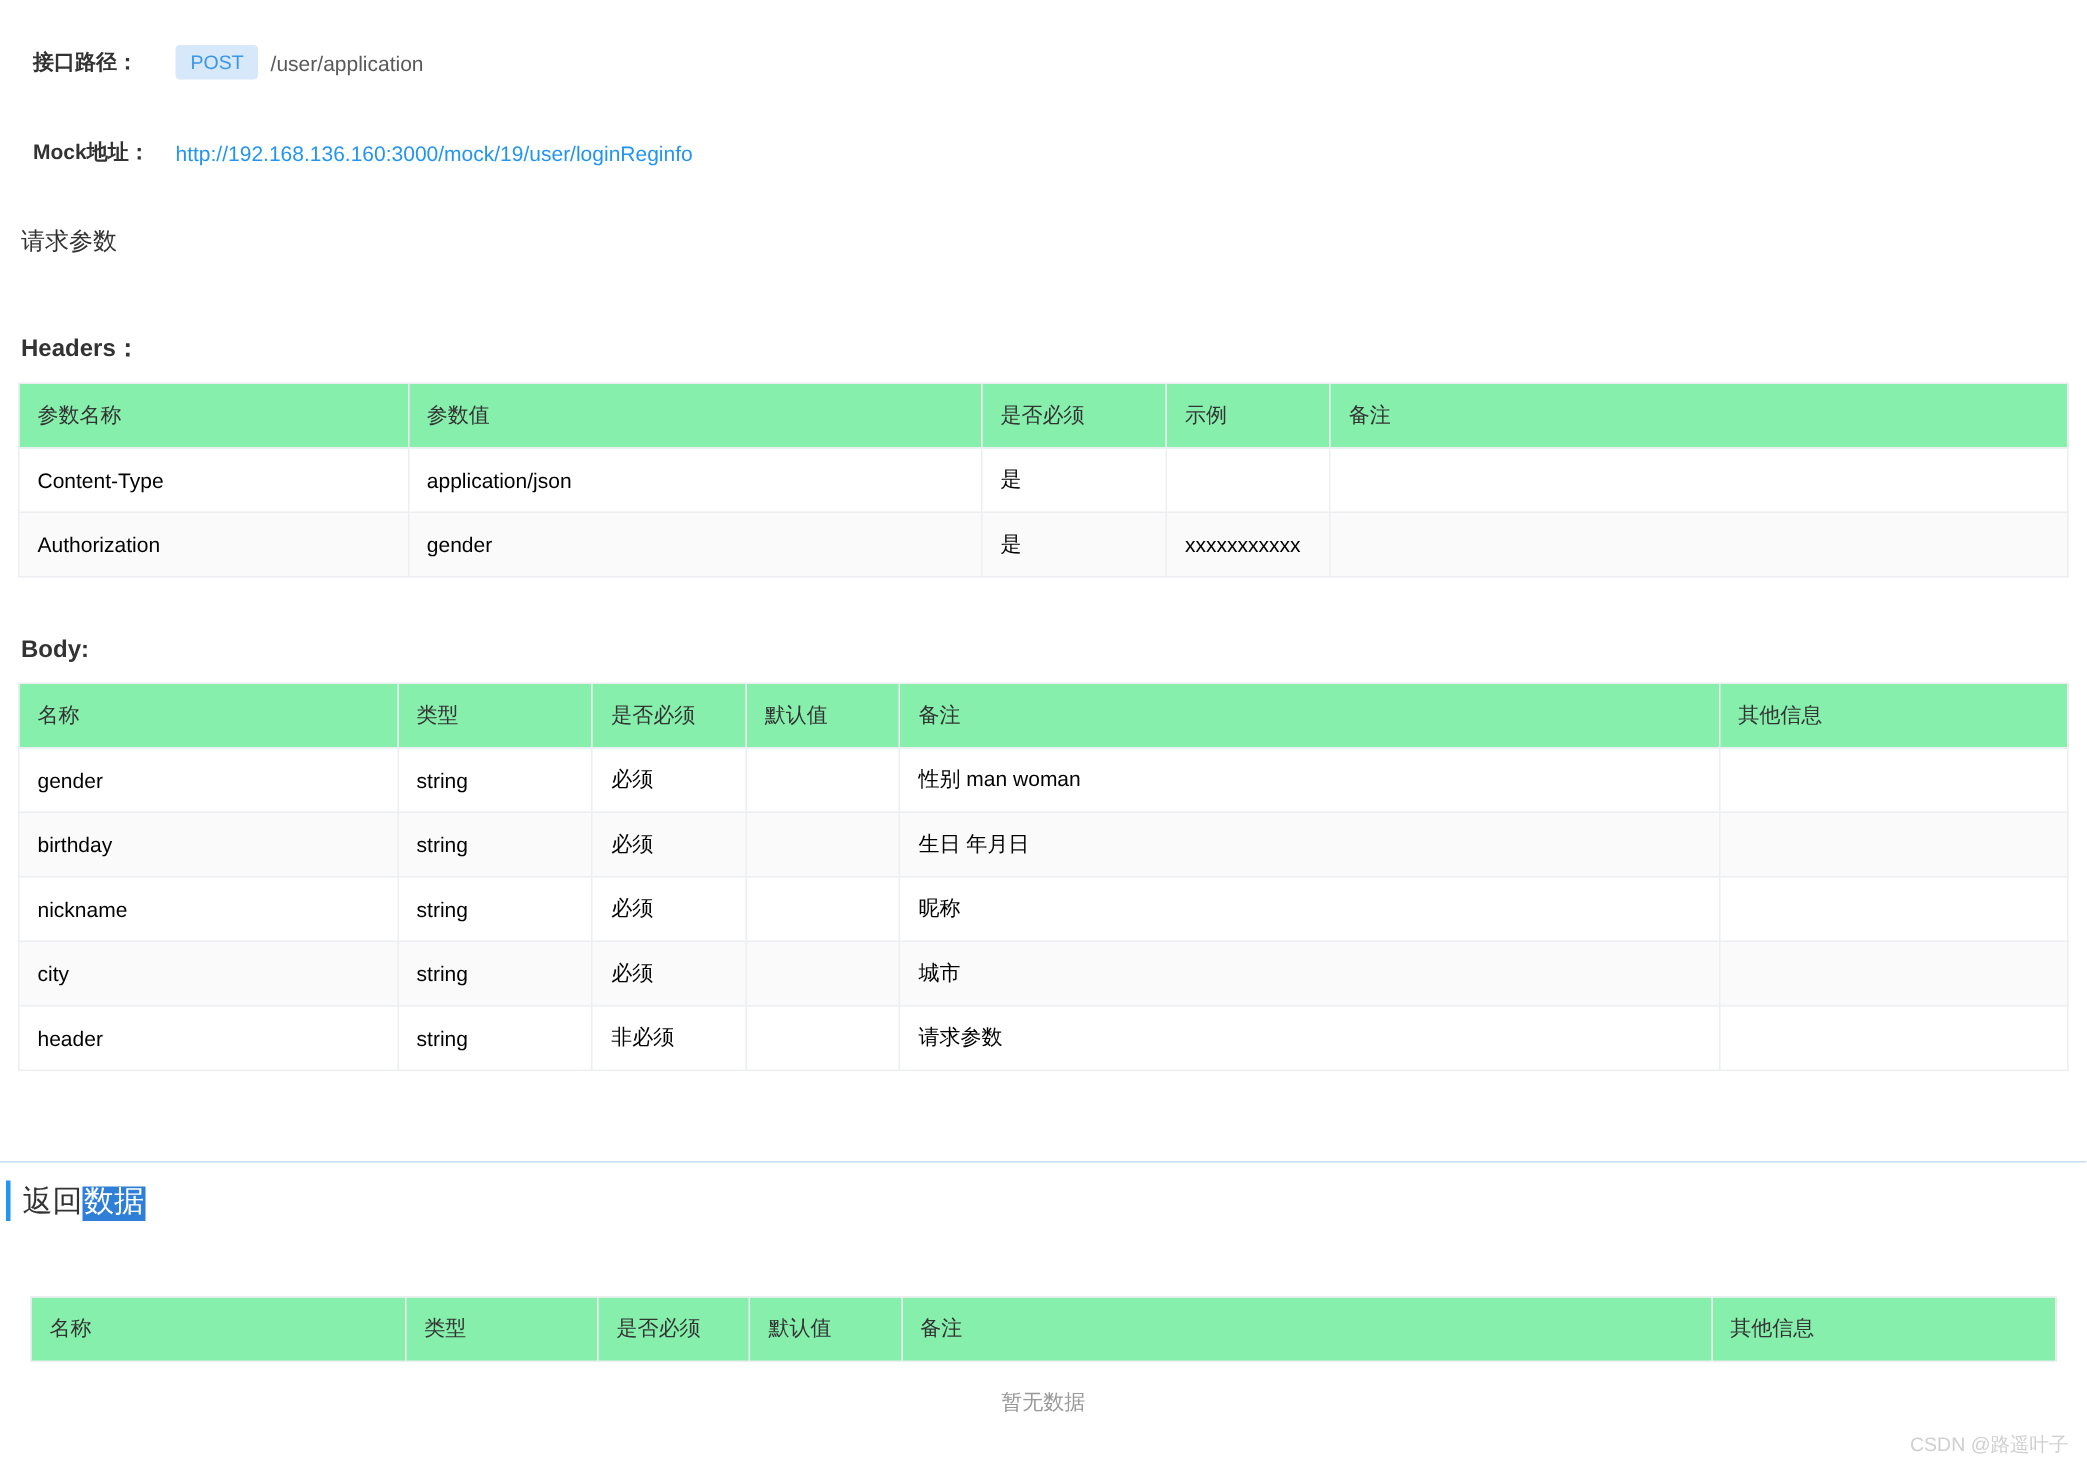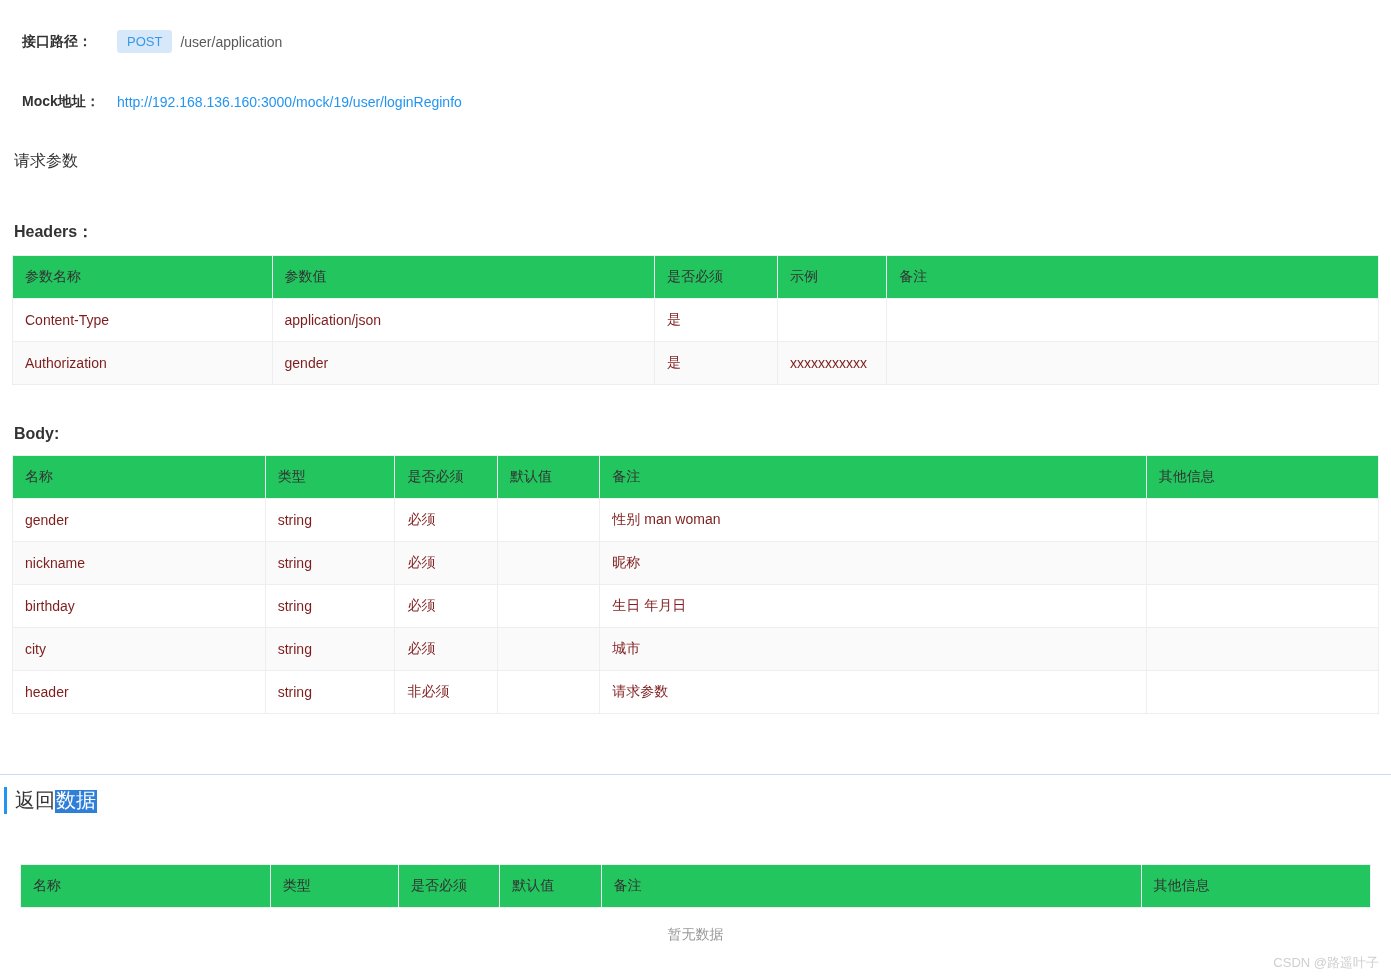--- a/index.html
+++ b/index.html
@@ -43,24 +43,24 @@
       width: 100%;
       border-collapse: collapse;
       border: 1px solid #eceef1;
       margin-bottom: 40px;
     }
     table.data-table th, table.data-table td {
       text-align: left;
       padding: 12px 12px;
       border: 1px solid #eceef1;
       font-weight: normal;
-      color: #7f1d1d;
+      color: #000000;
     }
     table.data-table thead th {
-      background: #22c55e;
+      background: #86efac;
       color: #333;
     }
     table.data-table tbody tr:nth-child(even) { background: #fafafa; }
     table.data-table tbody tr:nth-child(odd) { background: #fff; }
 
     .return-bar {
       border-top: 1px solid #c8dcf5;
       padding-top: 12px;
       margin-top: 10px;
       font-family: Liberation Mono, monospace;
@@ -169,33 +169,33 @@
     <tbody>
       <tr>
         <td>gender</td>
         <td>string</td>
         <td>必须</td>
         <td></td>
         <td>性别 man woman</td>
         <td></td>
       </tr>
       <tr>
+        <td>birthday</td>
+        <td>string</td>
+        <td>必须</td>
+        <td></td>
+        <td>生日 年月日</td>
+        <td></td>
+      </tr>
+      <tr>
         <td>nickname</td>
         <td>string</td>
         <td>必须</td>
         <td></td>
         <td>昵称</td>
-        <td></td>
-      </tr>
-      <tr>
-        <td>birthday</td>
-        <td>string</td>
-        <td>必须</td>
-        <td></td>
-        <td>生日 年月日</td>
         <td></td>
       </tr>
       <tr>
         <td>city</td>
         <td>string</td>
         <td>必须</td>
         <td></td>
         <td>城市</td>
         <td></td>
       </tr>

